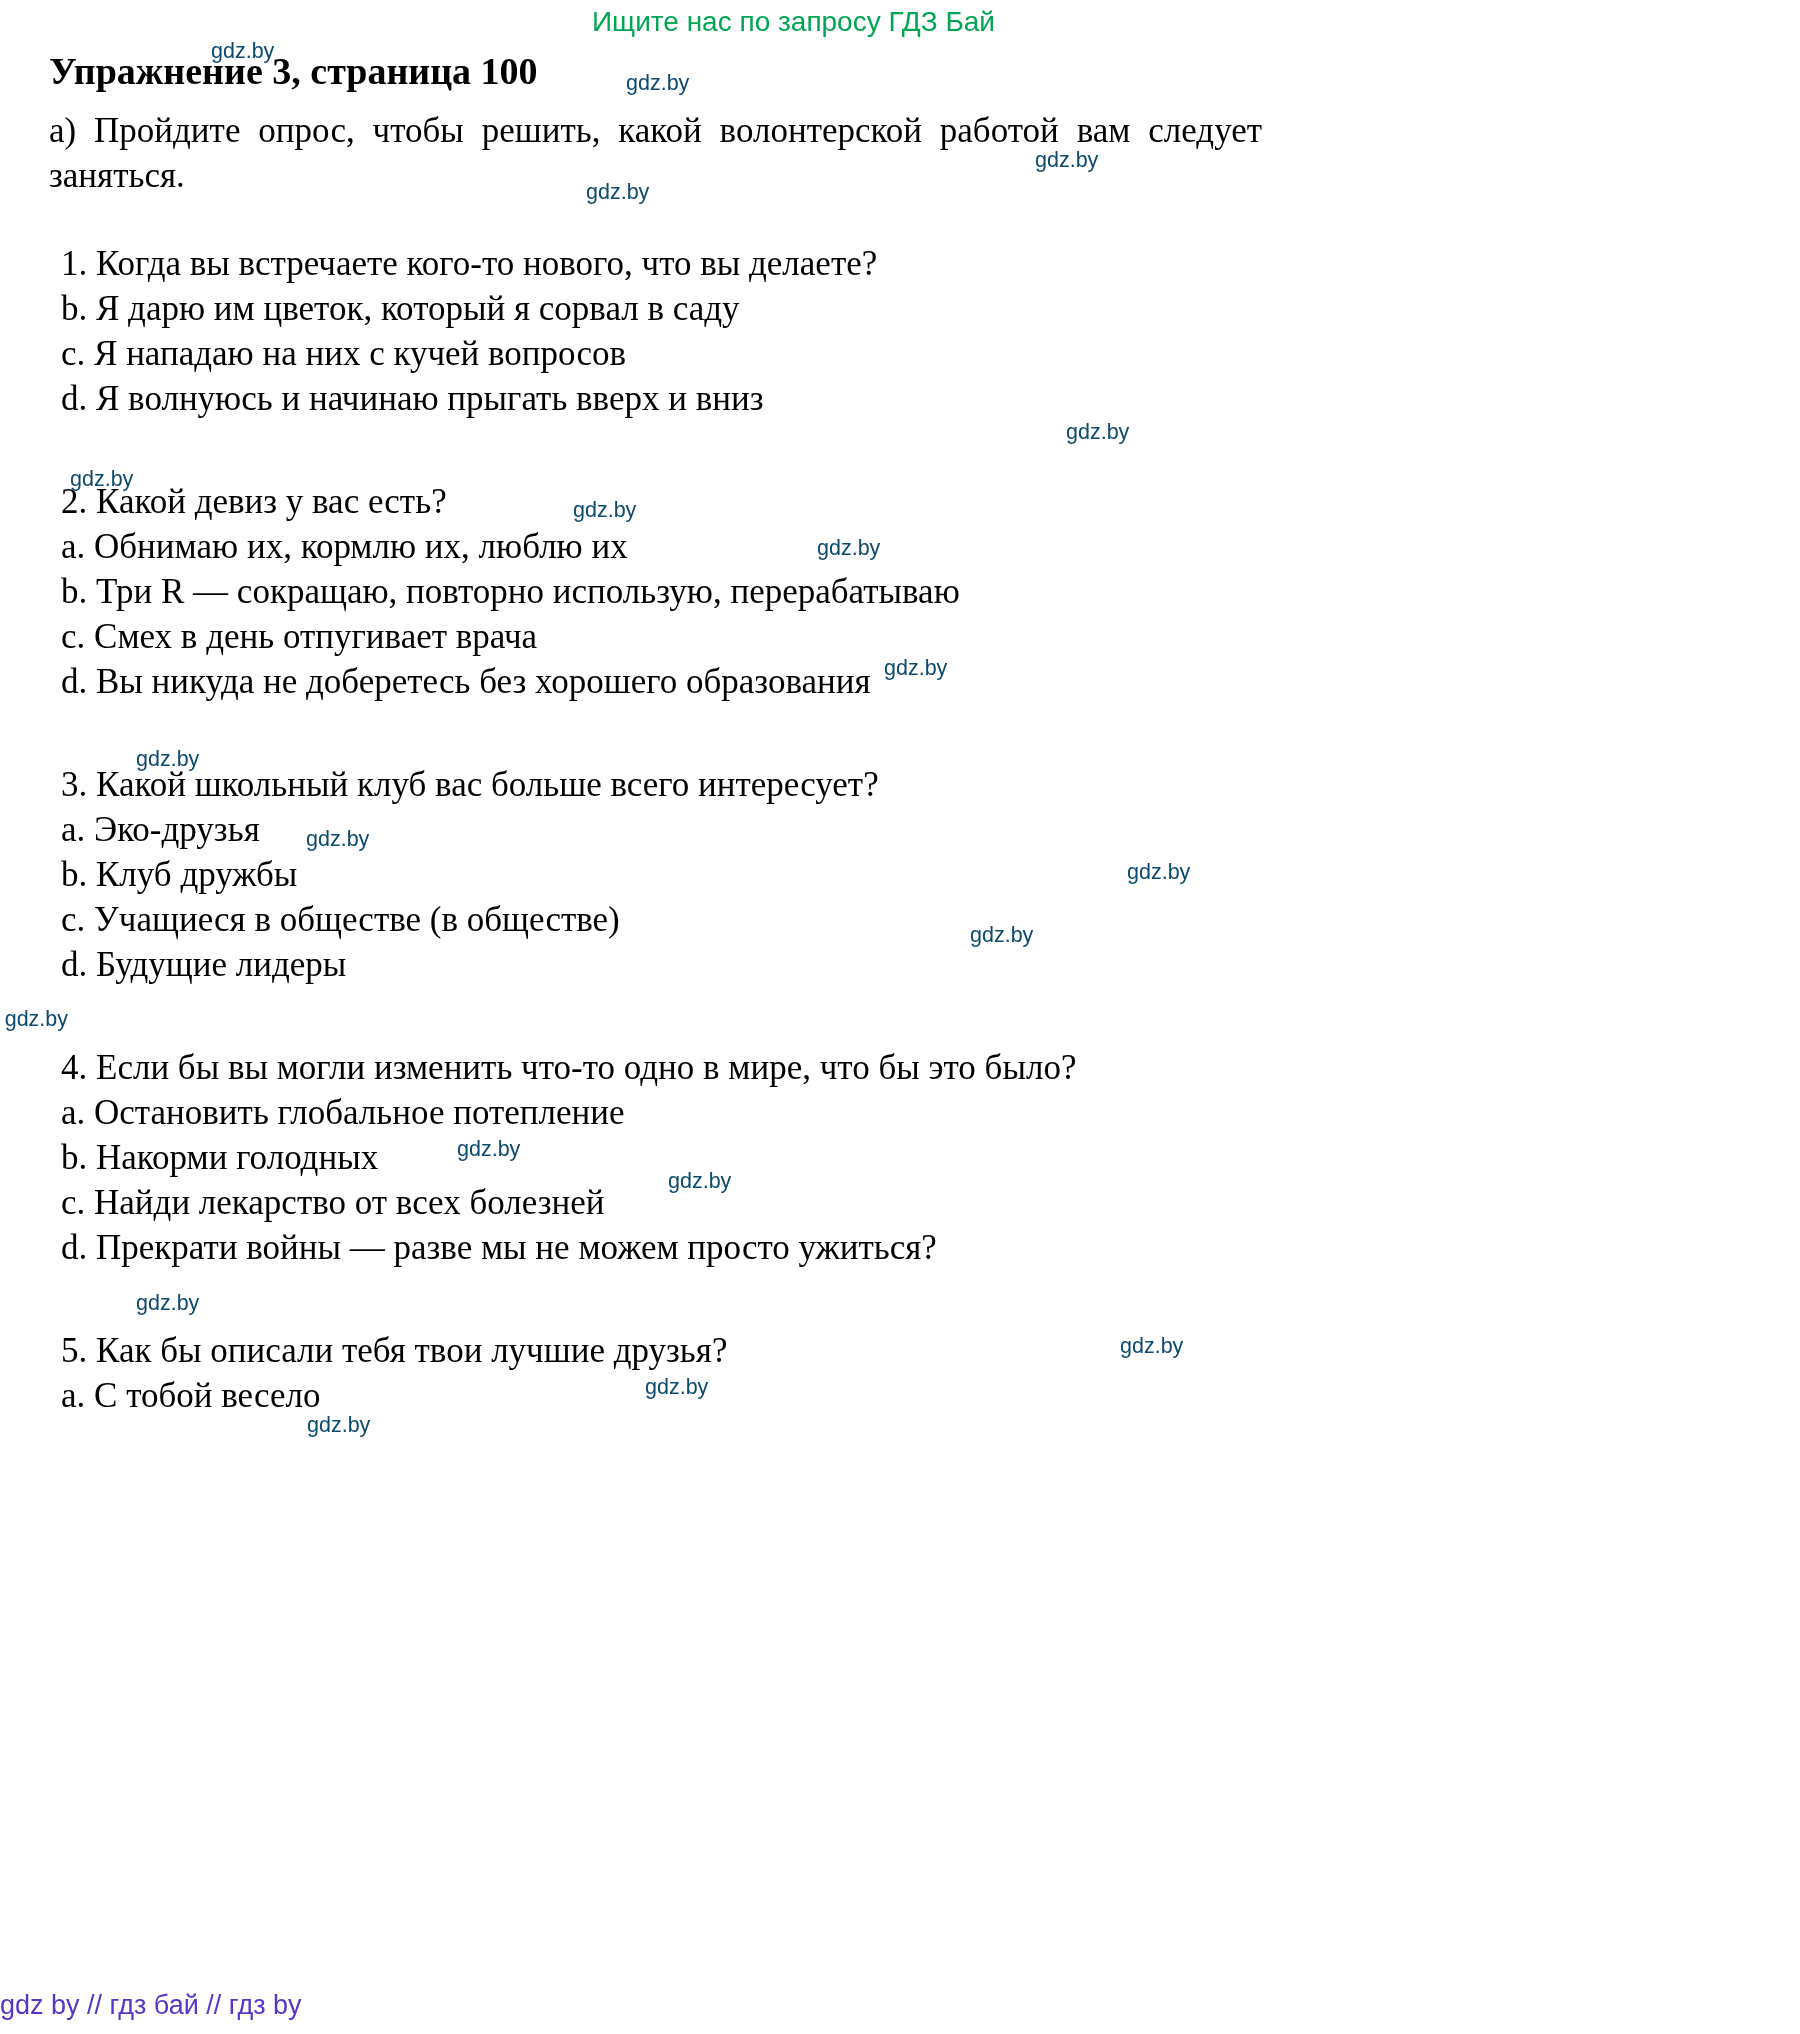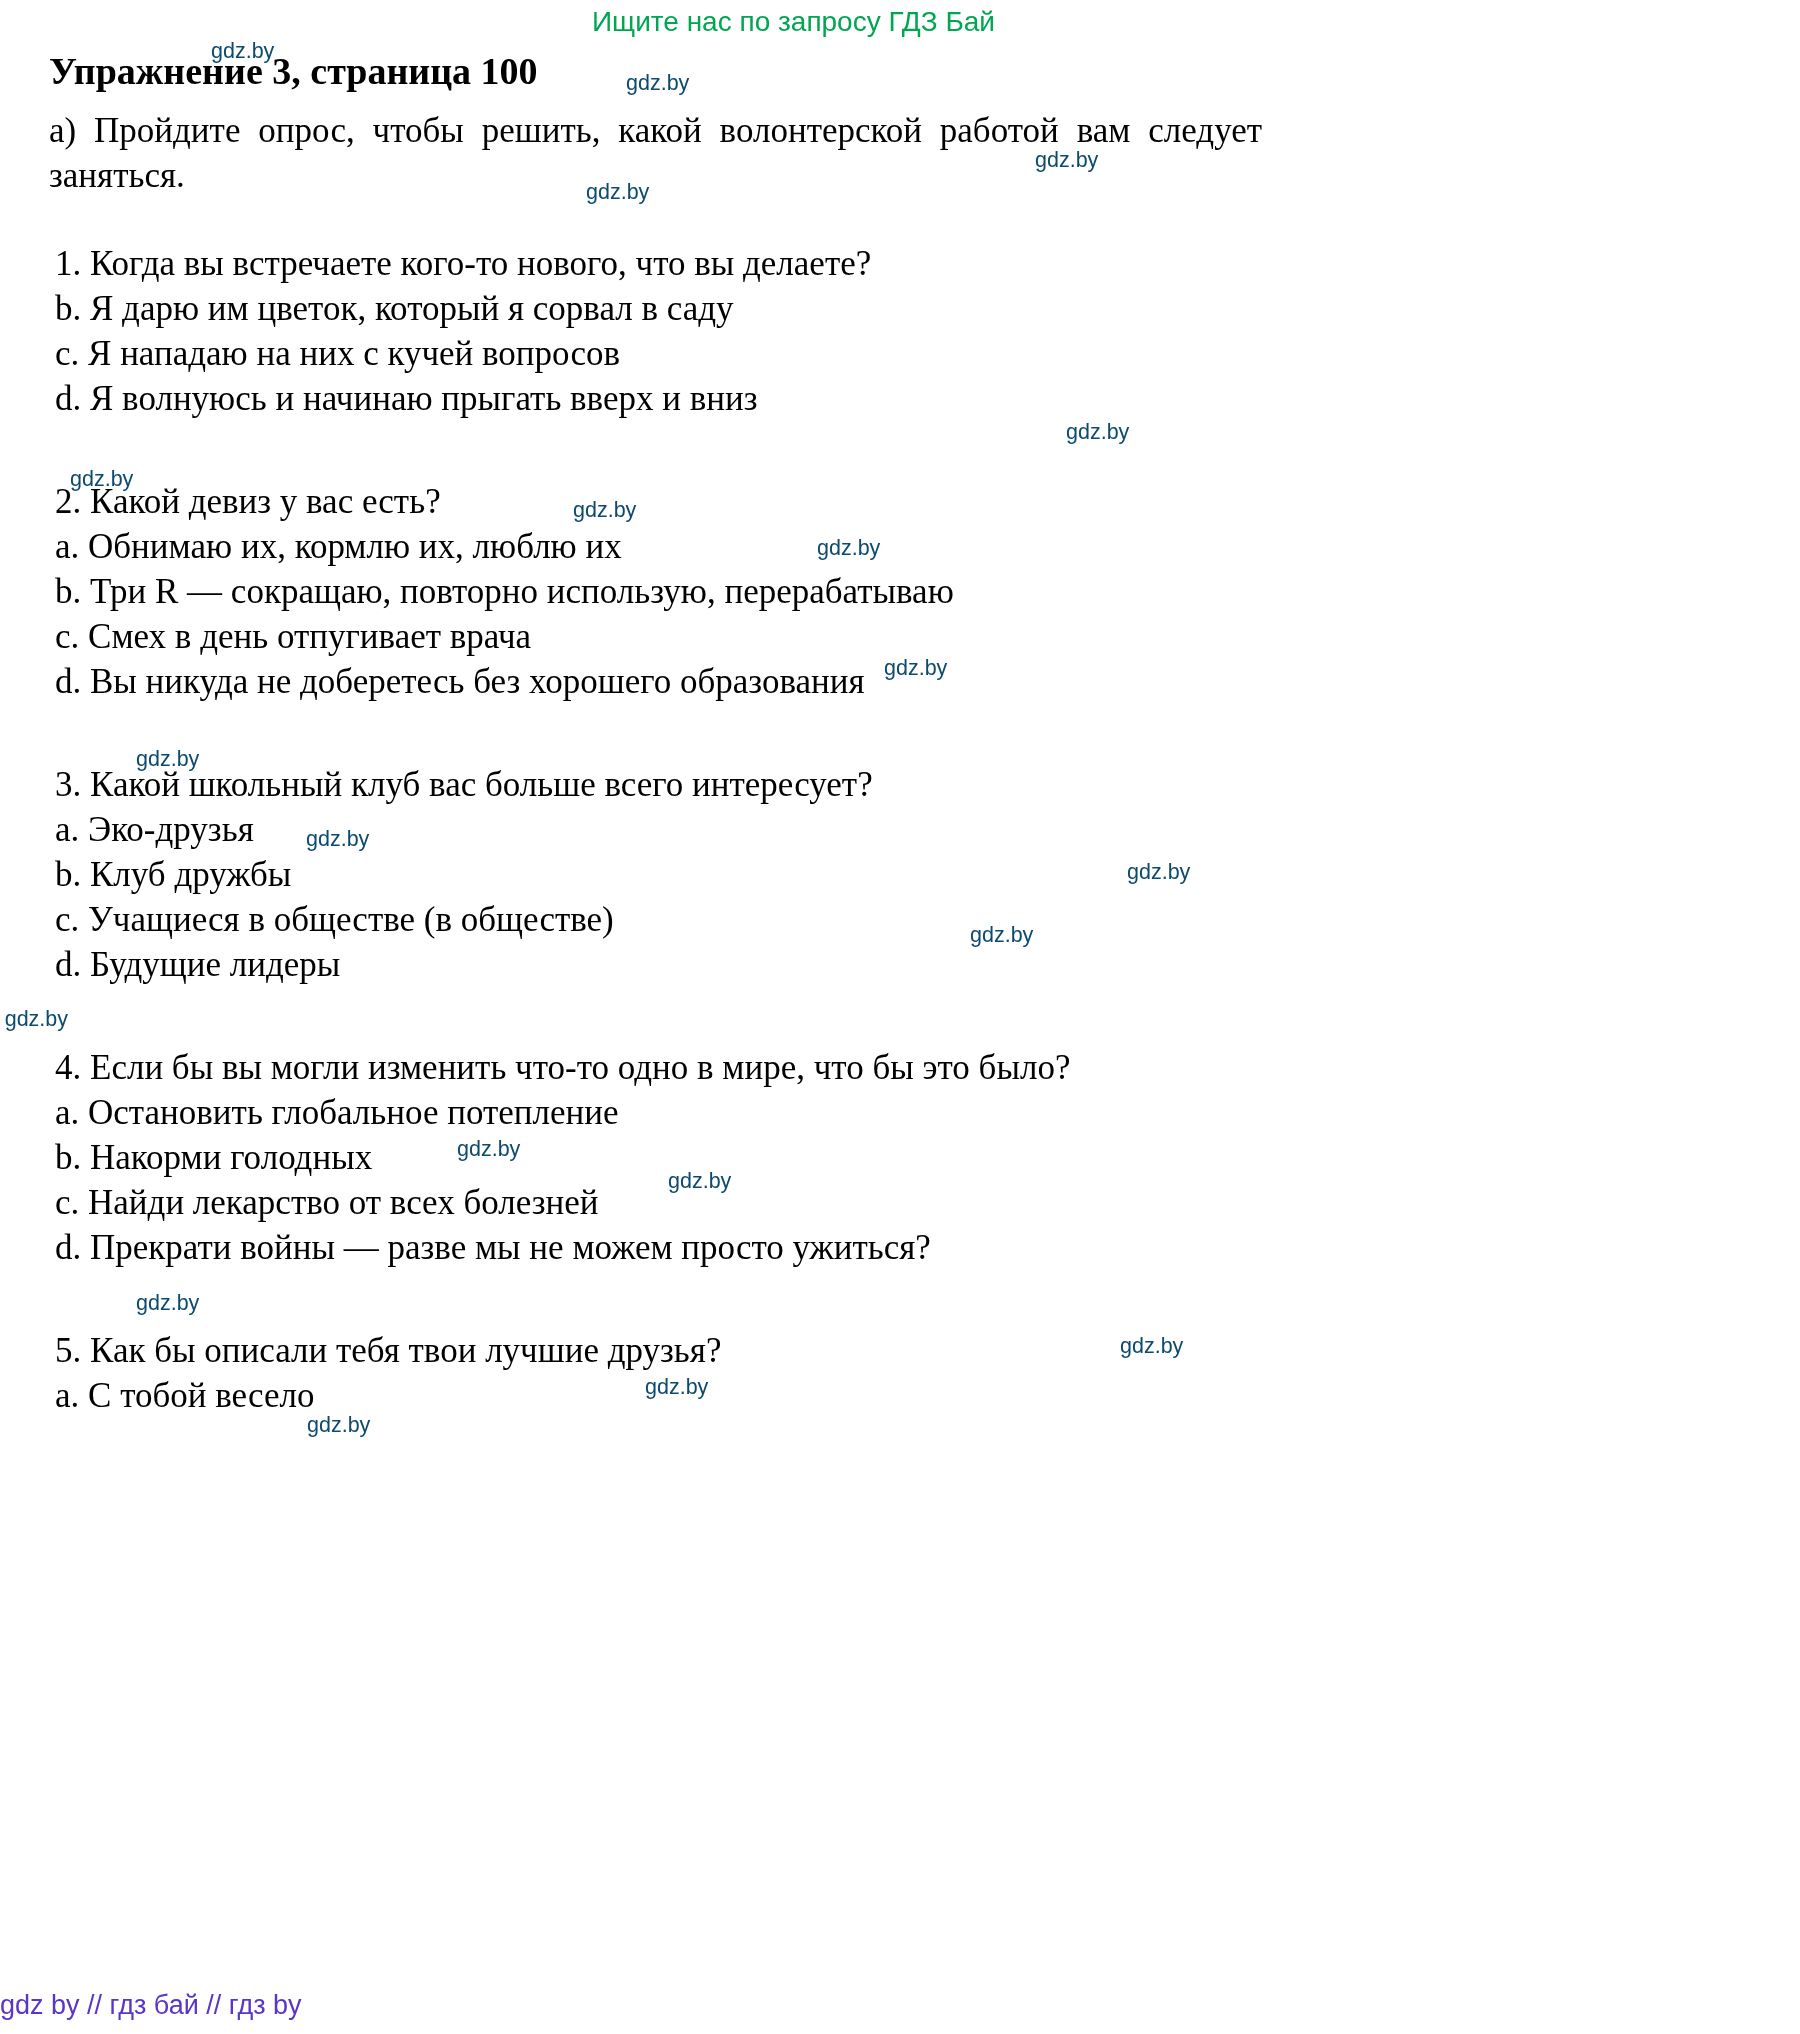--- a/index.html
+++ b/index.html
@@ -33,21 +33,21 @@
   .title {
     font-size: 38px;
     line-height: 47px;
     font-weight: bold;
     margin: 0 0 13px 0;
   }
   .intro {
     margin: 0 0 43px 0;
     text-align: justify;
   }
-  .question { margin: 0 0 58px 6px; }
+  .question { margin: 0 0 58px 12px; }
   .question p { margin: 0; }
   .wm {
     position: absolute;
     font-family: "Liberation Sans", sans-serif;
     font-size: 21.5px;
     color: #0c4a6e;
     white-space: nowrap;
   }
   .footer {
     position: absolute;

